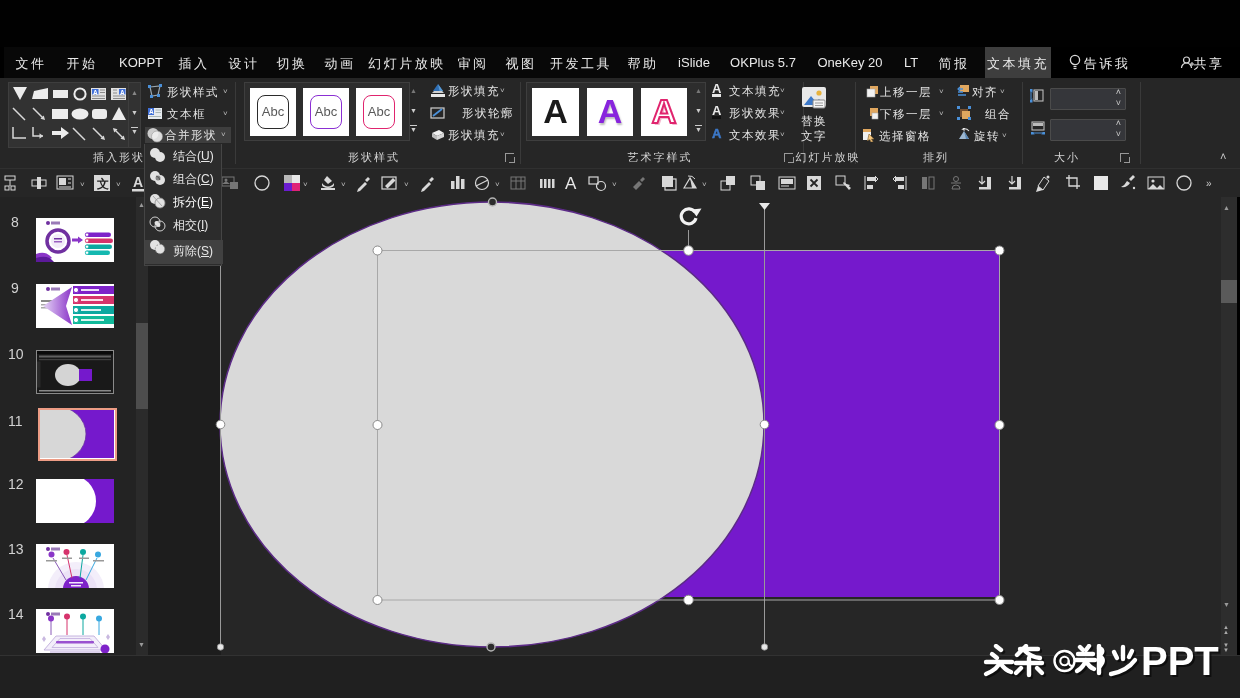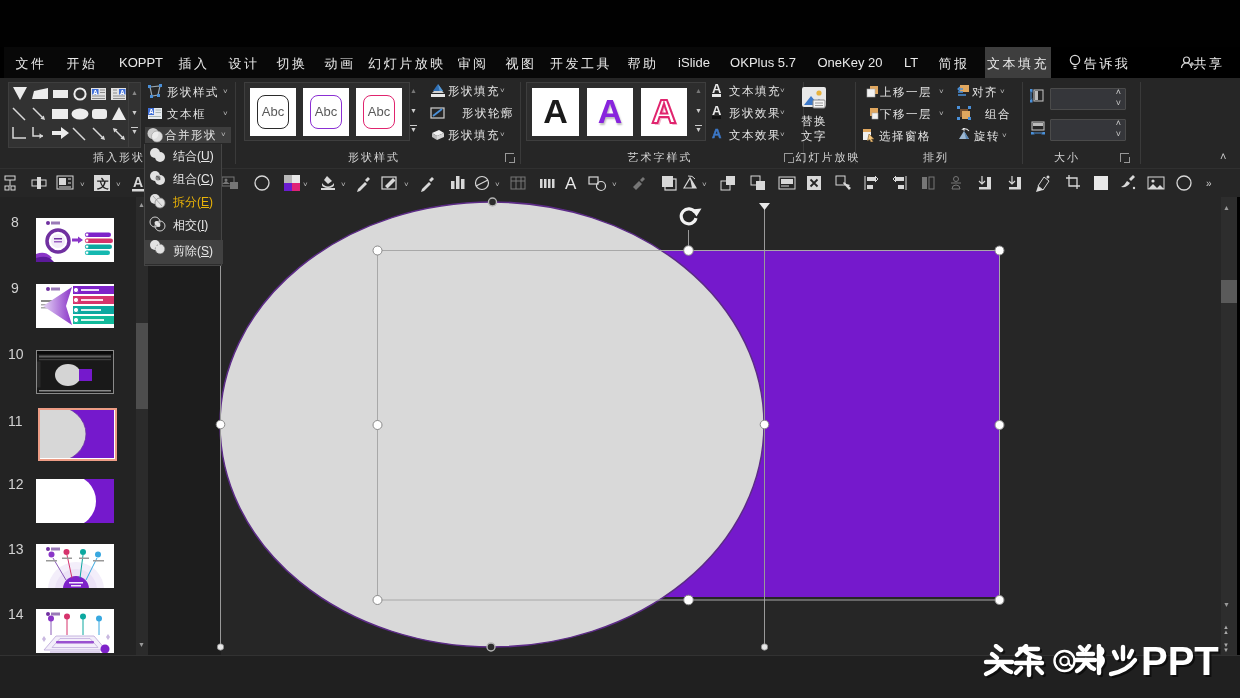--- a/index.html
+++ b/index.html
@@ -723,21 +723,21 @@
         <line x1="8" y1="52" x2="17" y2="62" stroke="#999" stroke-width="0.8"></line>
       <circle cx="10" cy="78" r="5" fill="none" stroke="#cfcfcf" stroke-width="1"></circle>
         <circle cx="15" cy="82" r="5" fill="none" stroke="#cfcfcf" stroke-width="1"></circle>
         <ellipse cx="12.5" cy="80" rx="2.1" ry="3.4" fill="#e2e2e2" transform="rotate(-45 12.5 80)"></ellipse>
       <circle cx="10" cy="101" r="5" fill="#e2e2e2"></circle>
         <circle cx="15" cy="105" r="4.7" fill="#e2e2e2" stroke="#8a8a8a" stroke-width="0.8" stroke-dasharray="2 1.5"></circle>
     </g>
   </svg>
   <span style="position:absolute;left:28px;top:4px;color:#e8e8e8;font-size:12px">结合(<u>U</u>)</span>
   <span style="position:absolute;left:28px;top:27px;color:#e8e8e8;font-size:12px">组合(<u>C</u>)</span>
-  <span style="position:absolute;left:28px;top:50px;color:#eab308;font-size:12px">拆分(<u>E</u>)</span>
+  <span style="position:absolute;left:28px;top:50px;color:#ffffff;font-size:12px">拆分(<u>E</u>)</span>
   <span style="position:absolute;left:28px;top:73px;color:#e8e8e8;font-size:12px">相交(<u>I</u>)</span>
   <span style="position:absolute;left:28px;top:99px;color:#e8e8e8;font-size:12px">剪除(<u>S</u>)</span>
 </div>
 <div class="abs" id="bottombar">
   <svg width="260" height="43" viewBox="0 0 260 43" style="position:absolute;left:978px;top:-12px;filter:drop-shadow(2px 2px 0px rgba(0,0,0,0.55))">
     <g stroke="#ffffff" stroke-width="4.4" fill="none" stroke-linecap="round">
       <g transform="translate(6,1)">
           <path d="M12 1 l5 4"></path>
           <path d="M8 9 l5 4"></path>
           <path d="M2 17 l26 0"></path>

